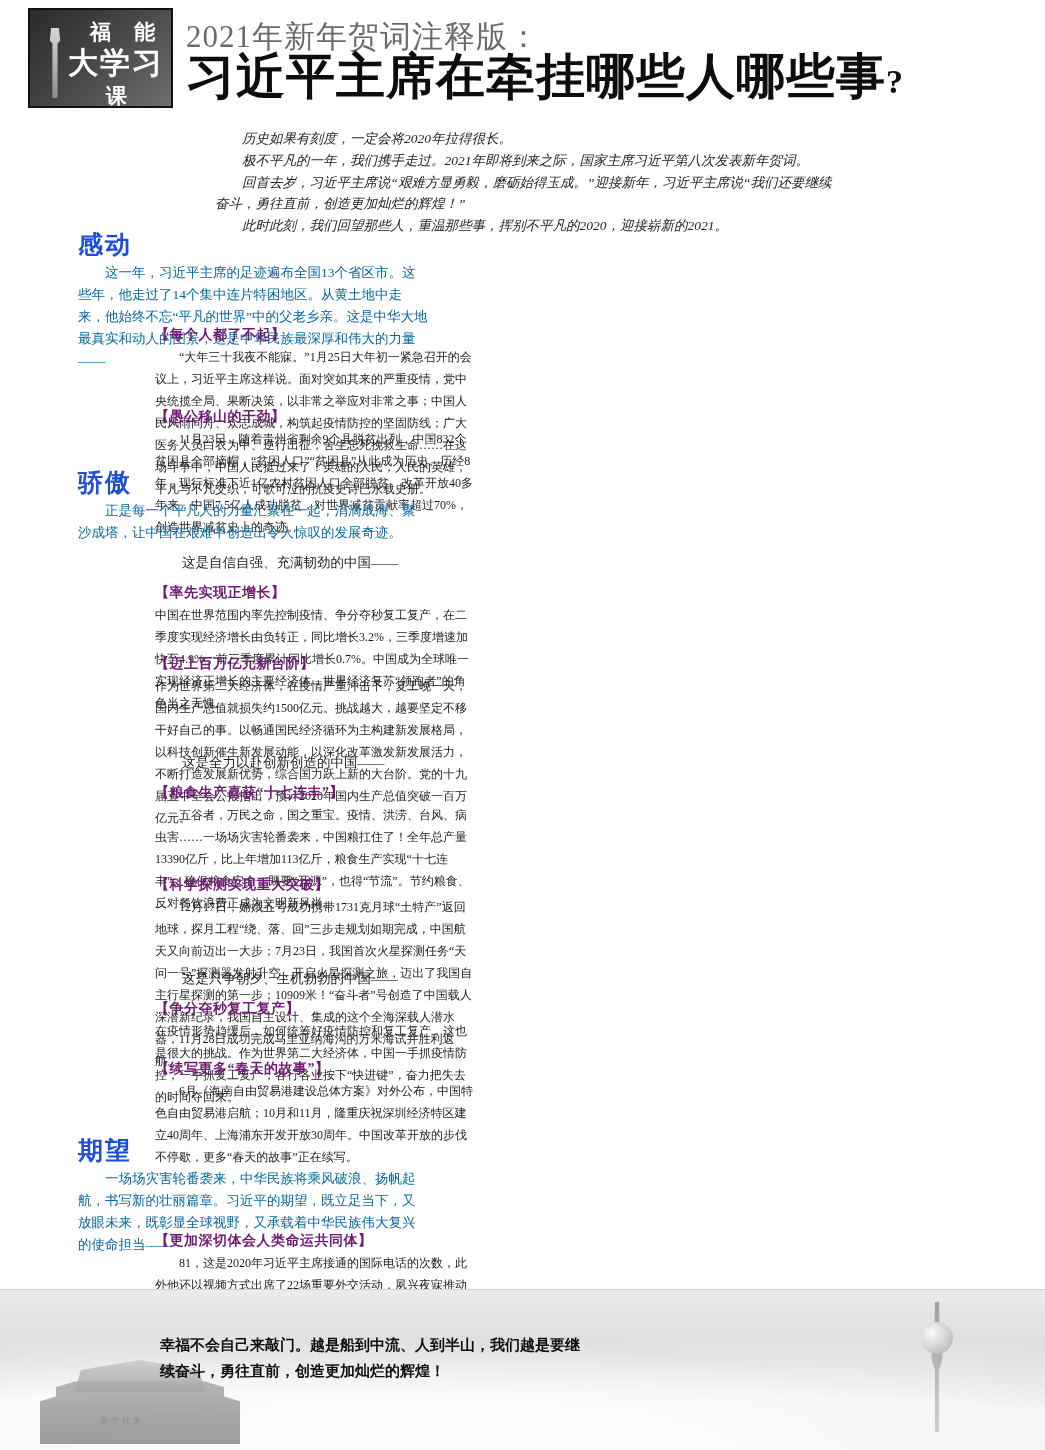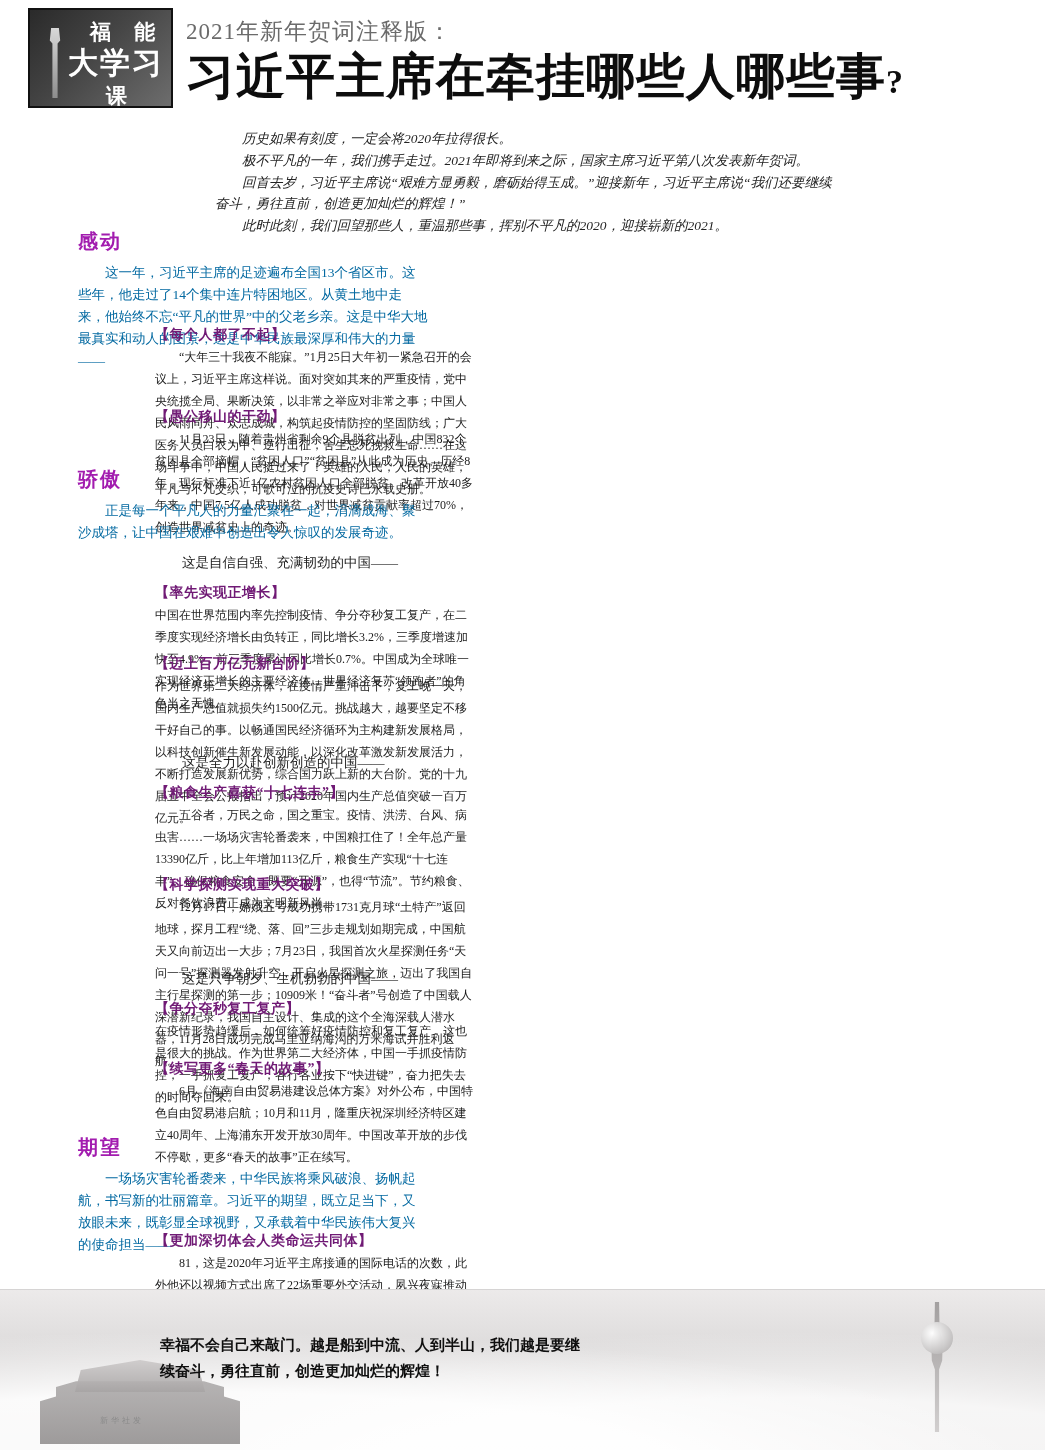--- a/index.html
+++ b/index.html
@@ -25,40 +25,40 @@
   .logo-box .torch {
     position:absolute; left:12px; top:18px; width:26px; height:70px;
     background:linear-gradient(180deg,#d8d8d8,#8d8d8d);
     clip-path:polygon(35% 0,65% 0,70% 18%,60% 22%,60% 100%,40% 100%,40% 22%,30% 18%);
   }
   .logo-row1 { position:absolute; left:60px; top:8px; font-size:21px; letter-spacing:9px; color:#fff; font-weight:bold; font-family:"Liberation Serif",serif;}
   .logo-row2 { position:absolute; left:38px; top:33px; font-size:30px; letter-spacing:2px; color:#fff; font-weight:bold; }
   .logo-row3 { position:absolute; left:76px; top:72px; font-size:21px; letter-spacing:6px; color:#fff; font-weight:bold; }
   .kicker {
     position:absolute; left:186px; top:16px;
-    font-size:23px; color:#6b6b6b; letter-spacing:1px;
+    font-size:31px; color:#6b6b6b; letter-spacing:1px;
   }
   .headline {
     position:absolute; left:186px; top:44px;
     font-size:49px; font-weight:bold; letter-spacing:1px; color:#0d0d0d;
     font-family:"Liberation Serif", serif;
   }
   .headline .qmark { font-size:34px; }
 
   
   .lead {
     position:absolute; left:215px; top:128px; width:620px;
     font-size:13.5px; line-height:21px; color:#222;
     font-style:italic;
   }
   .lead p { margin:0 0 1px 0; text-indent:2em; }
 
   
   .sec-head {
-    position:absolute; font-size:20px; font-weight:bold; color:#a21caf;
+    position:absolute; font-size:25px; font-weight:bold; color:#1d4ed8;
     letter-spacing:2px;
   }
   .sec-intro {
     position:absolute; font-size:13.5px; line-height:22px; color:#0369a1; width:330px;
   }
   .sec-intro p { margin:0; text-indent:2em; }
 
   
   .item { position:absolute; width:318px; }
   .item-title {

